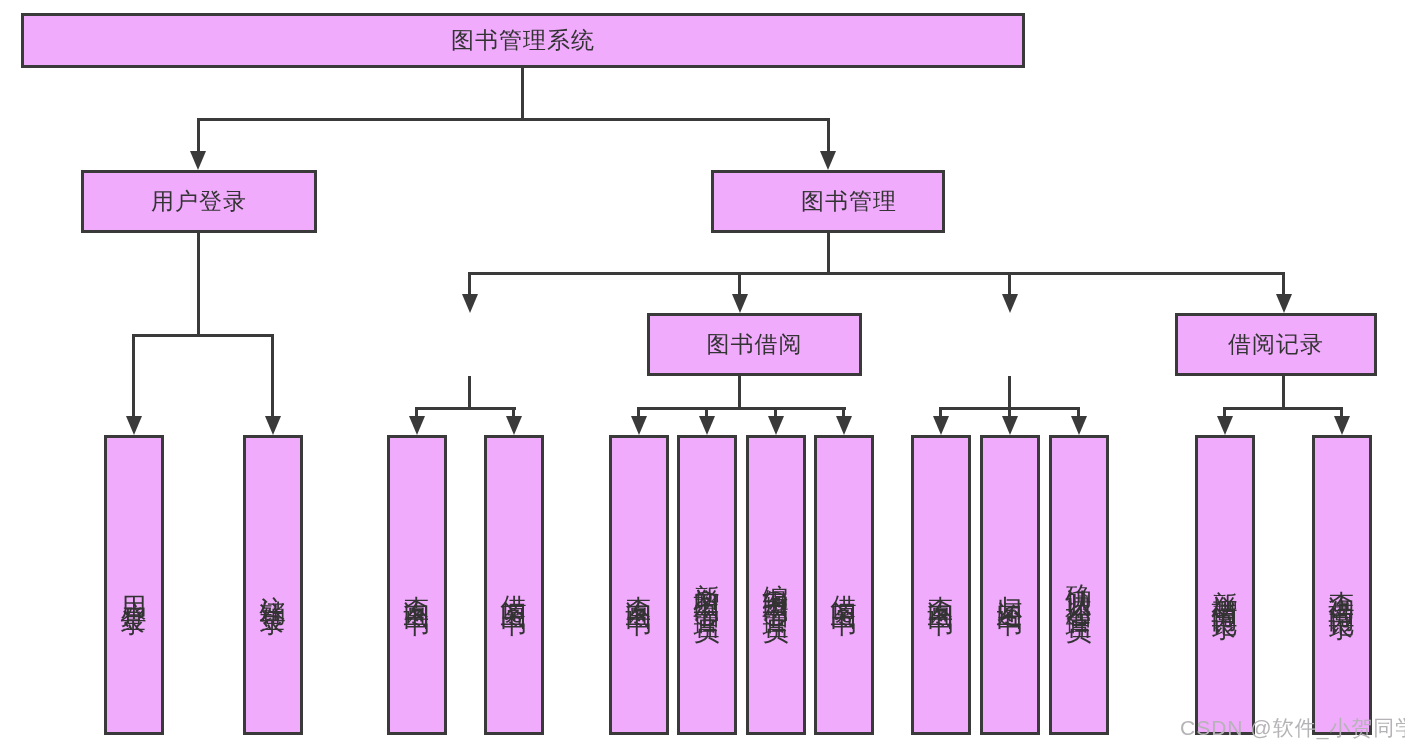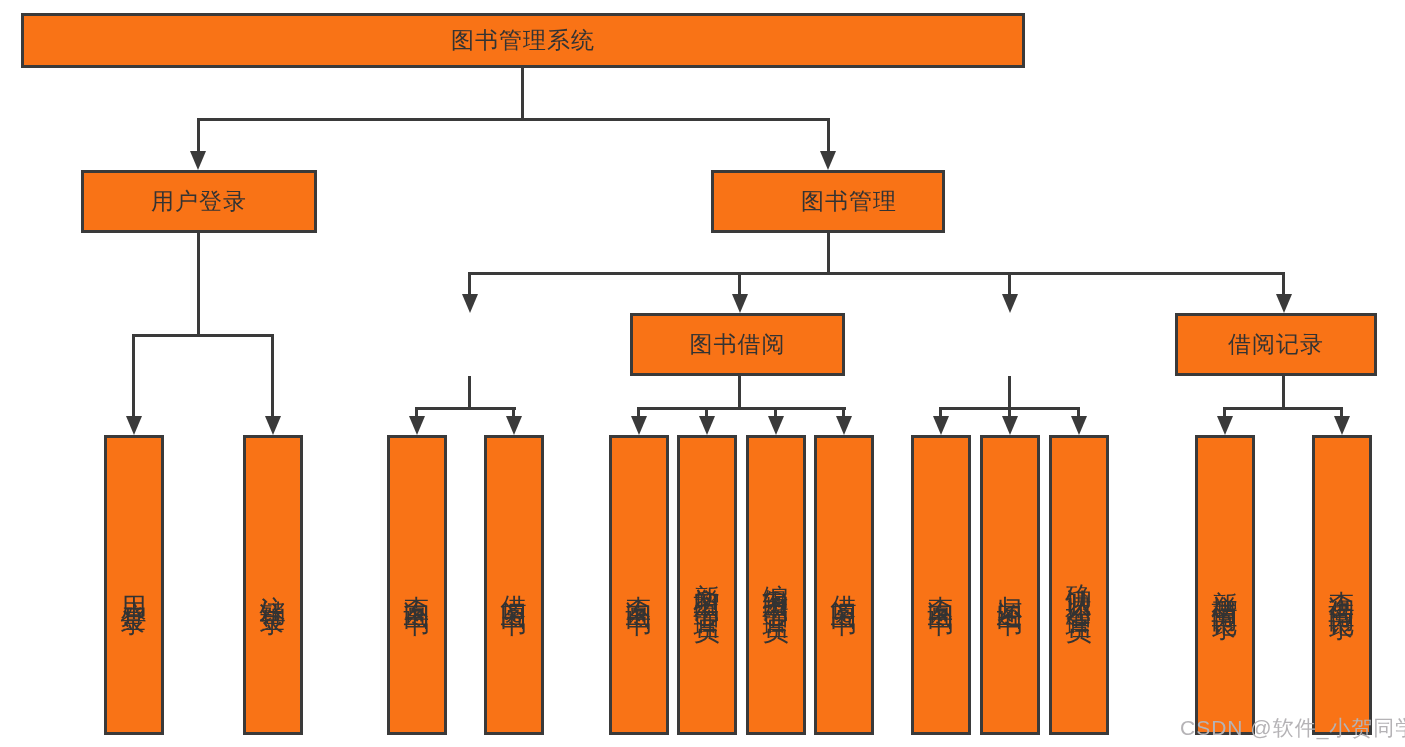--- a/index.html
+++ b/index.html
@@ -4,21 +4,21 @@
 <style>
   :root{
     --line:#3a3a3a;
     --text:#333333;
   }
   html,body{margin:0;padding:0;background:#ffffff;}
   body{font-family:"Liberation Sans","DejaVu Sans",sans-serif;}
   #canvas{position:relative;width:1405px;height:747px;background:#ffffff;overflow:hidden;}
 
   .box{
-    position:absolute;box-sizing:border-box;background:#f97316;
+    position:absolute;box-sizing:border-box;background:#f0abfc;
     border:3px solid var(--line);
     display:flex;align-items:center;justify-content:center;
     color:var(--text);font-size:23px;letter-spacing:1px;
   }
   .leaf{
     writing-mode:vertical-rl;text-orientation:mixed;
     font-size:26px;letter-spacing:5px;line-height:1;
     white-space:nowrap;border-width:3px;
   }
   .hline,.vline{position:absolute;background:var(--line);}
@@ -61,21 +61,21 @@
   <div class="hline" style="left:469px;top:272px;width:816px;"></div>
   <div class="vline" style="left:468px;top:272px;height:26px;"></div>
   <div class="arr" style="left:462px;top:294px;"></div>
   <div class="vline" style="left:738px;top:272px;height:26px;"></div>
   <div class="arr" style="left:732px;top:294px;"></div>
   <div class="vline" style="left:1008px;top:272px;height:26px;"></div>
   <div class="arr" style="left:1002px;top:294px;"></div>
   <div class="vline" style="left:1282px;top:272px;height:26px;"></div>
   <div class="arr" style="left:1276px;top:294px;"></div>
 
-  <div class="box" style="left:630px;top:313px;width:215px;height:63px;">
+  <div class="box" style="left:647px;top:313px;width:215px;height:63px;">
     <span>图书借阅</span>
   </div>
   <div class="box" style="left:1175px;top:313px;width:202px;height:63px;">
     <span>借阅记录</span>
   </div>
 
   <div class="vline" style="left:197px;top:233px;height:104px;"></div>
   <div class="hline" style="left:133px;top:334px;width:141px;"></div>
   <div class="vline" style="left:132px;top:334px;height:87px;"></div>
   <div class="arr" style="left:126px;top:416px;"></div>

